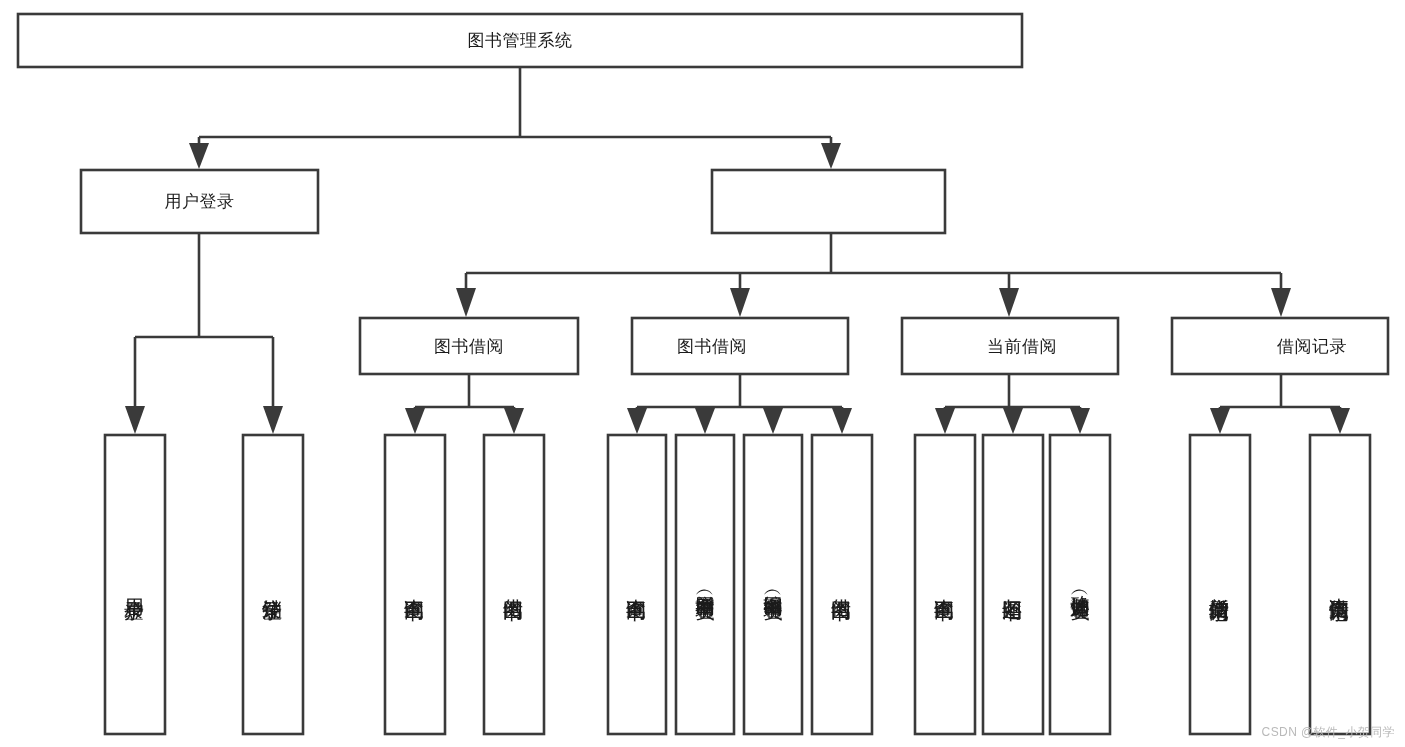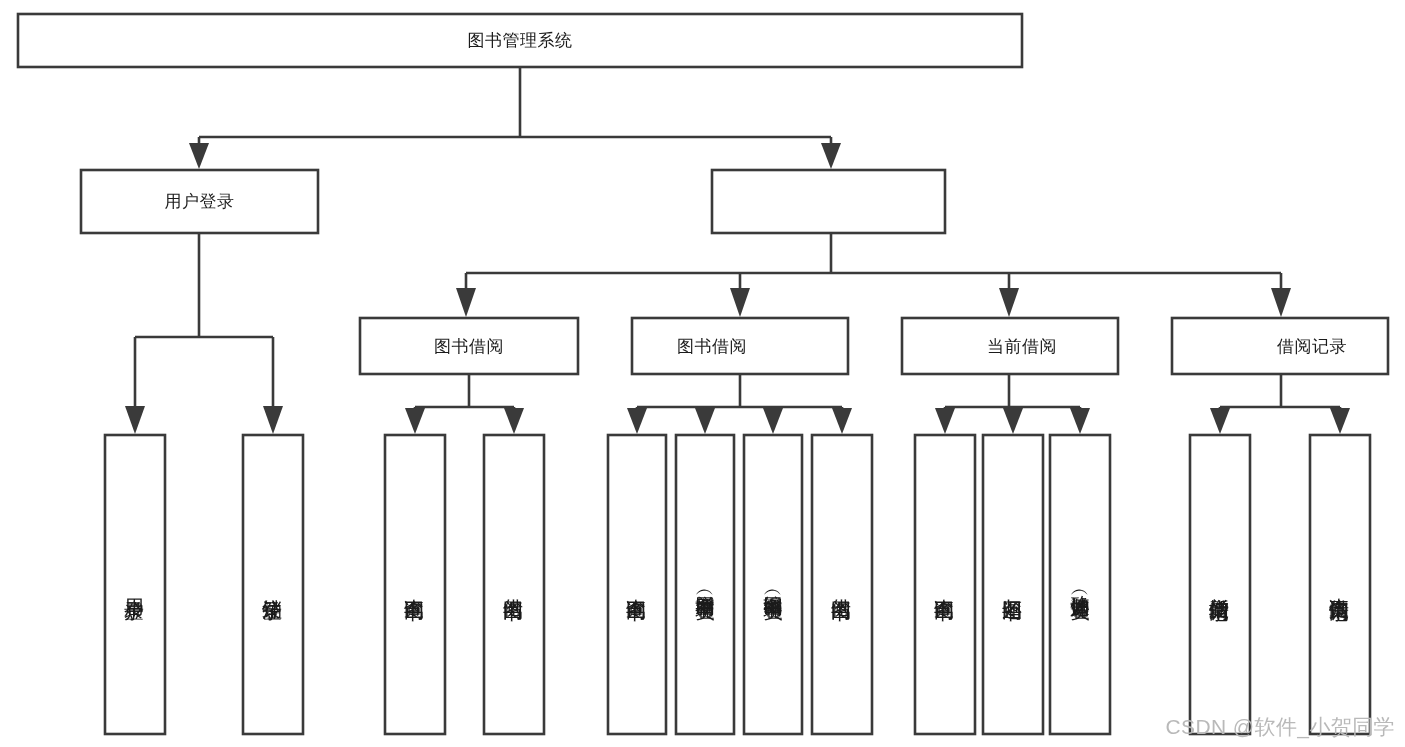--- a/index.html
+++ b/index.html
@@ -61,21 +61,21 @@
     align-items: center;
     justify-content: center;
   }
   .node-label.vertical.tall {
     font-size: 19px;
   }
   #watermark {
     position: absolute;
     right: 10px;
     bottom: 6px;
-    font-size: 21px;
+    font-size: 12px;
     color: #b9b9b9;
     font-family: "Liberation Sans", "DejaVu Sans", sans-serif;
     letter-spacing: 0.4px;
     white-space: nowrap;
   }
 </style>
 </head>
 <body>
 
 <div id="diagram-root">

